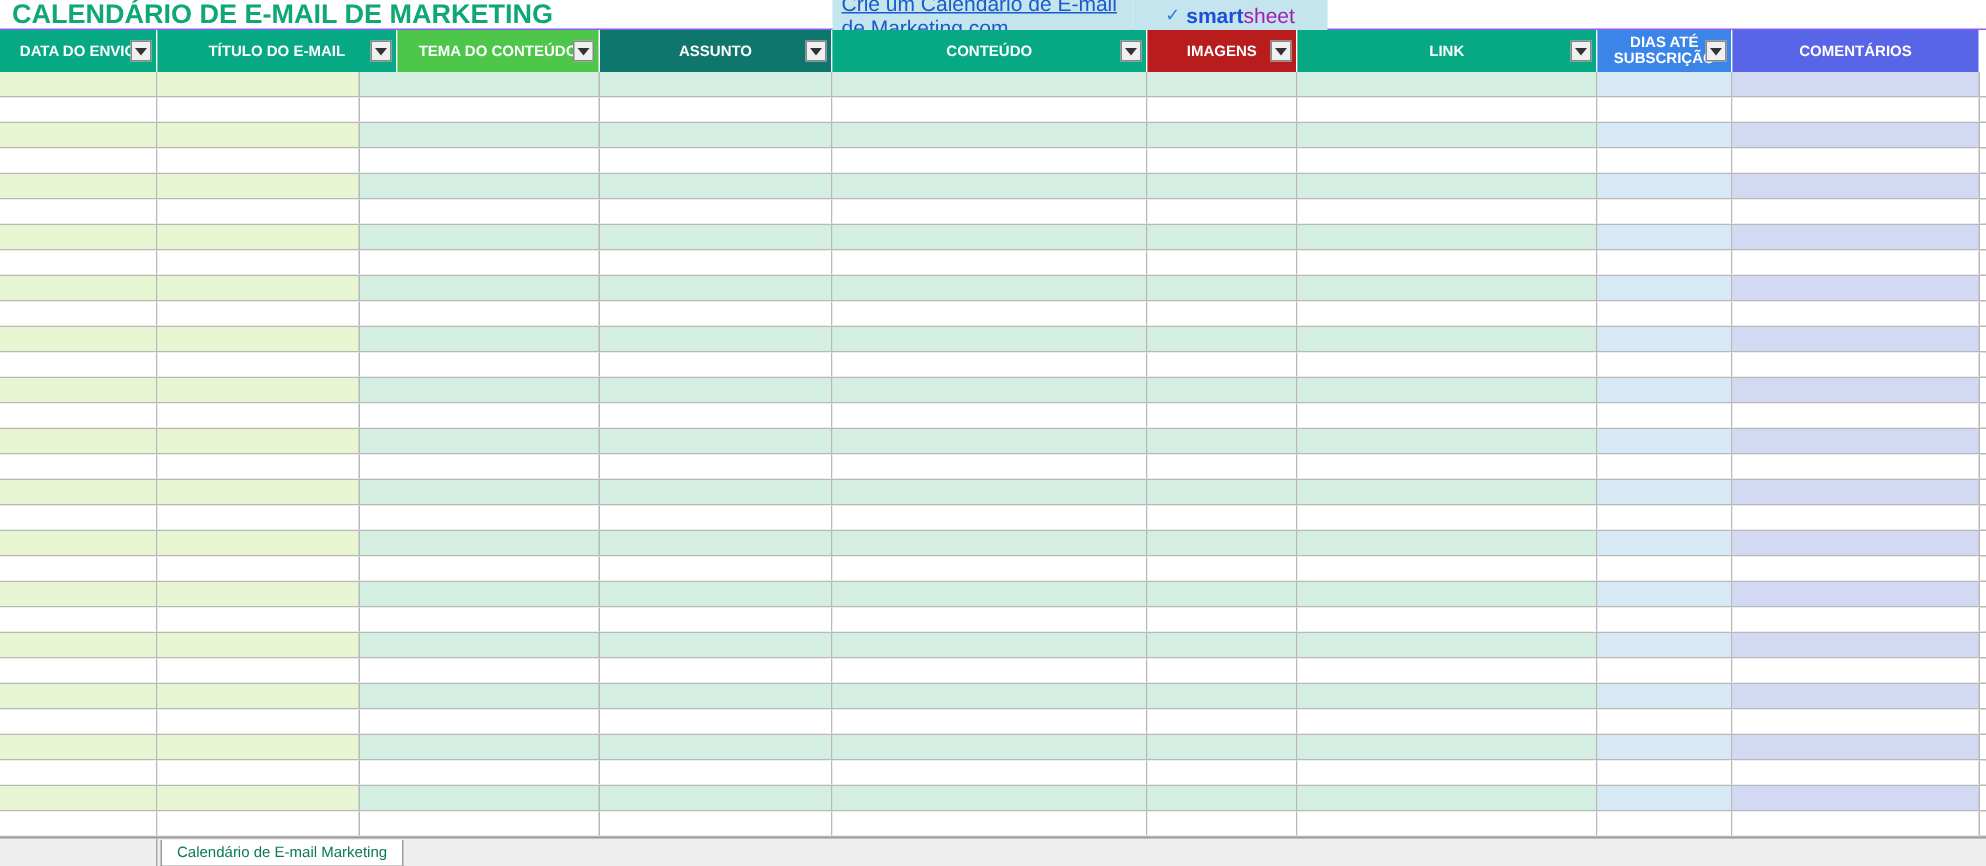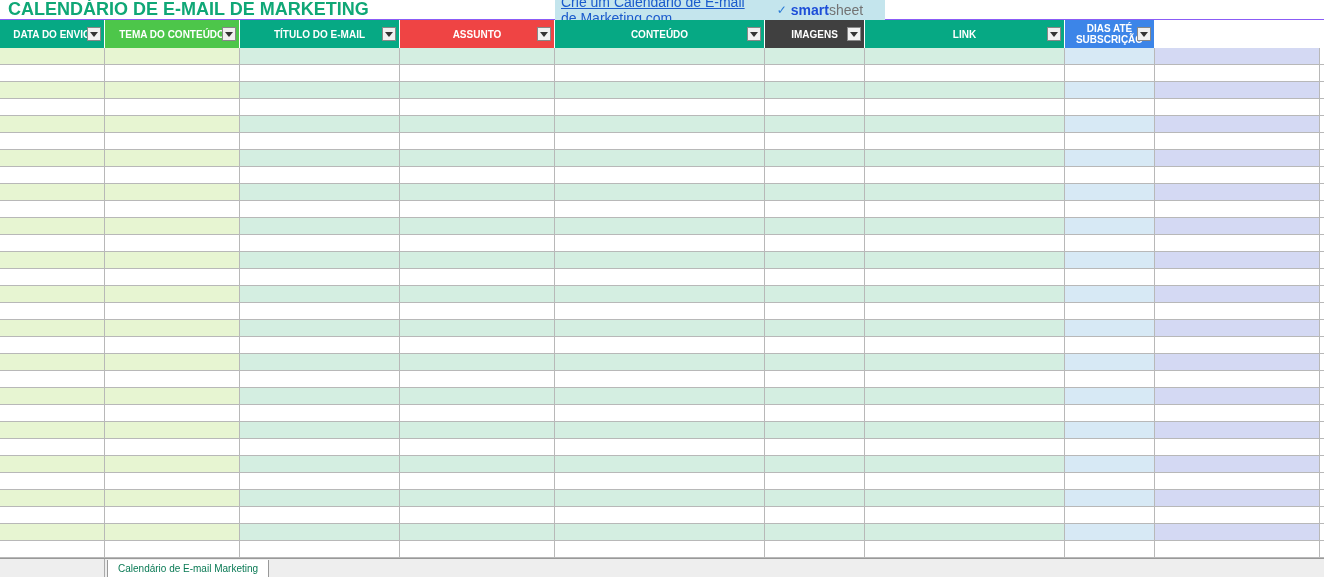--- a/index.html
+++ b/index.html
@@ -47,21 +47,21 @@
       align-items: center;
       gap: 4px;
       color: #333;
       font-size: 14px;
     }
     .logo .check {
       color: #2d7cd6;
       font-size: 12px;
     }
     .logo .smart { font-weight: bold; color: #1d4ed8; }
-    .logo .sheet { font-weight: normal; color: #737373; }
+    .logo .sheet { font-weight: normal; color: #a21caf; }
 
     .header-row {
       display: flex;
       height: 28px;
     }
     .hcell {
       color: #fff;
       font-weight: bold;
       font-size: 10px;
       display: flex;
@@ -89,23 +89,23 @@
     .hcell .dropdown::after {
       content: "";
       border-left: 4px solid transparent;
       border-right: 4px solid transparent;
       border-top: 5px solid #333;
     }
 
     .h-data-envio   { background: #06a984; width: 105px; }
     .h-tema         { background: #4dc64a; width: 135px; }
     .h-titulo       { background: #06a984; width: 160px; }
-    .h-assunto      { background: #ef4444; width: 155px; text-align: center; }
+    .h-assunto      { background: #0f766e; width: 155px; text-align: center; }
     .h-conteudo     { background: #06a984; width: 210px; }
-    .h-imagens      { background: #404040; width: 100px; }
+    .h-imagens      { background: #b91c1c; width: 100px; }
     .h-link         { background: #06a984; width: 200px; text-align: right; }
     .h-dias         { background: #3c85e8; width: 90px; }
     .h-comentarios  { background: #5865e6; width: 165px; }
 
     .body-rows { }
     .data-row {
       display: flex;
       height: 17px;
       border-bottom: 1px solid #b8b8b8;
     }
@@ -184,47 +184,50 @@
       </span>
     </div>
   </div>
 </div>
 
 <div class="header-row">
   <div class="hcell h-data-envio">
     <span>DATA DO ENVIO</span>
     <span class="dropdown"></span>
   </div>
+  <div class="hcell h-titulo">
+    <span>TÍTULO DO E-MAIL</span>
+    <span class="dropdown"></span>
+  </div>
   <div class="hcell h-tema">
     <span>TEMA DO CONTEÚDO</span>
     <span class="dropdown"></span>
   </div>
-  <div class="hcell h-titulo">
-    <span>TÍTULO DO E-MAIL</span>
-    <span class="dropdown"></span>
-  </div>
   <div class="hcell h-assunto">
     <span>ASSUNTO</span>
     <span class="dropdown"></span>
   </div>
   <div class="hcell h-conteudo">
     <span>CONTEÚDO</span>
     <span class="dropdown"></span>
   </div>
   <div class="hcell h-imagens">
     <span>IMAGENS</span>
     <span class="dropdown"></span>
   </div>
   <div class="hcell h-link">
     <span>LINK</span>
     <span class="dropdown"></span>
   </div>
   <div class="hcell h-dias">
     <span>DIAS ATÉ SUBSCRIÇÃO</span>
     <span class="dropdown"></span>
+  </div>
+  <div class="hcell h-comentarios">
+    <span>COMENTÁRIOS</span>
   </div>
 </div>
 
 <div class="body-rows" id="body-rows">
     <div class="data-row odd">
       <div class="dcell c1"></div>
       <div class="dcell c2"></div>
       <div class="dcell c3"></div>
       <div class="dcell c4"></div>
       <div class="dcell c5"></div>

